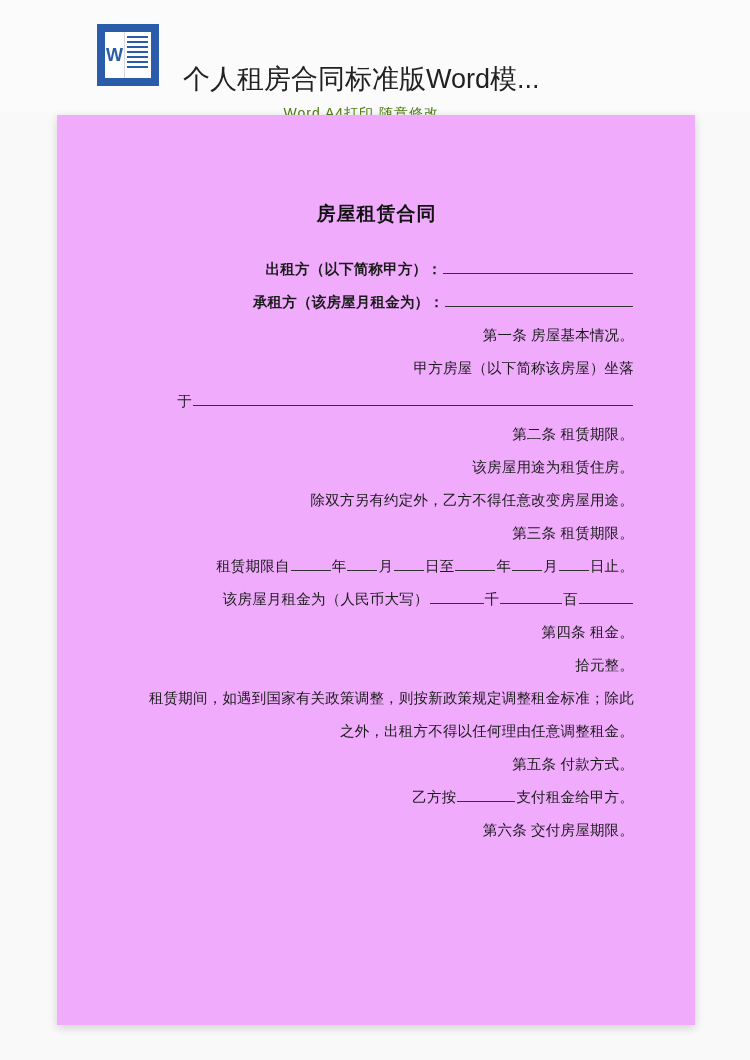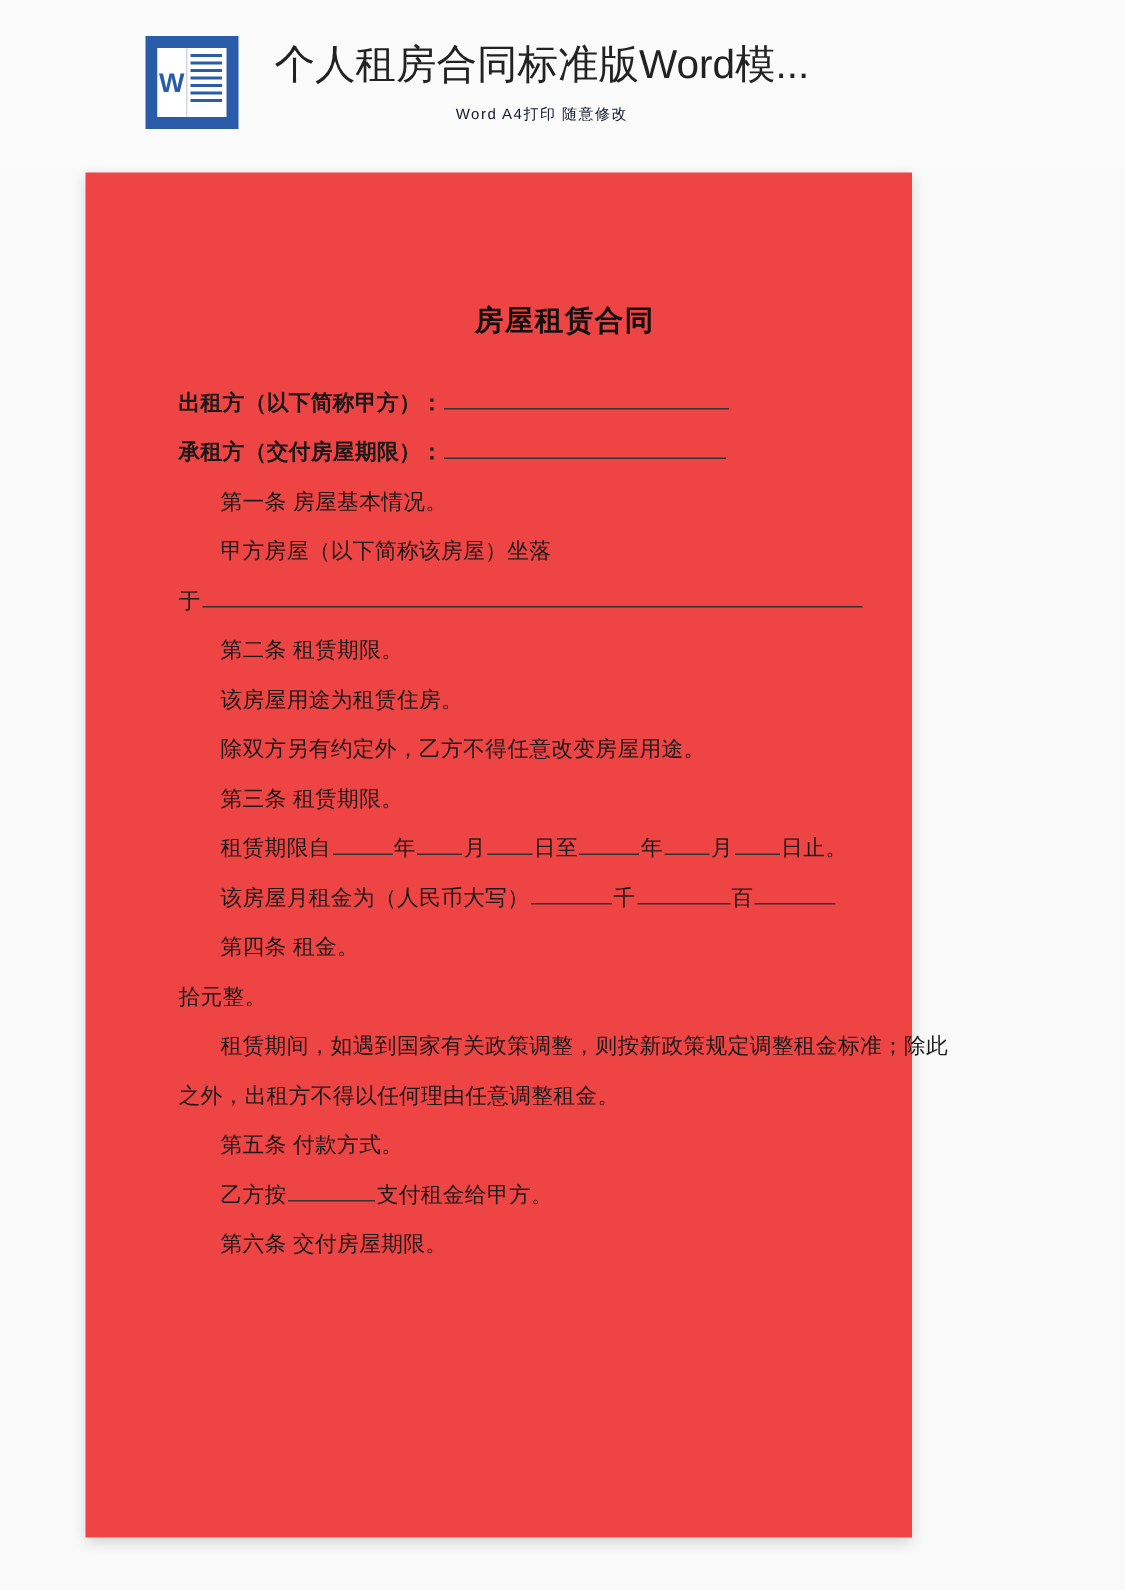--- a/index.html
+++ b/index.html
@@ -87,38 +87,39 @@
     margin-left: 24px;
     padding-top: 2px;
   }
   .header-title {
     font-size: 27px;
     color: #222222;
     letter-spacing: 0px;
     line-height: 34px;
     white-space: nowrap;
     font-family: "Liberation Sans", "DejaVu Sans", sans-serif;
+    margin-top: 36px;
   }
   .header-sub {
     margin-top: 9px;
-    font-size: 10px;
-    color: #0f172a;
+    font-size: 14px;
+    color: #4d7c0f;
     text-align: center;
     letter-spacing: 1px;
     font-family: "Liberation Sans", "DejaVu Sans", sans-serif;
   }
 
   
   .page {
     position: absolute;
     left: 57px;
     top: 115px;
-    width: 551px;
+    width: 638px;
     height: 910px;
-    background: #ef4444;
+    background: #f0abfc;
     box-shadow: 0 3px 9px rgba(0,0,0,0.16);
     box-sizing: border-box;
   }
 
   .doc-body {
     position: absolute;
     left: 62px;
     top: 0;
     width: 515px;
   }
@@ -131,20 +132,21 @@
     color: #111111;
     letter-spacing: 1px;
   }
 
   .p {
     font-size: 14.5px;
     color: #1a1a1a;
     line-height: 33px;
     white-space: nowrap;
     letter-spacing: 0.2px;
+    text-align: right;
   }
   .p.bold { font-weight: bold; }
   .p.indent { text-indent: 28px; }
   .p.wrap { white-space: normal; }
 
   .sp-first { margin-top: 26px; }
 
   
   .bl {
     display: inline-block;
@@ -195,21 +197,21 @@
 <div class="page">
   <div class="doc-body">
 
     <div class="doc-title">房屋租赁合同</div>
 
     <div class="p bold sp-first">
       <span>出租方（以下简称甲方）：</span><span class="bl b-name"></span>
     </div>
 
     <div class="p bold">
-      <span>承租方（交付房屋期限）：</span><span class="bl b-name2"></span>
+      <span>承租方（该房屋月租金为）：</span><span class="bl b-name2"></span>
     </div>
 
 
     <div class="p indent">第一条 房屋基本情况。</div>
 
     <div class="p indent">甲方房屋（以下简称该房屋）坐落</div>
 
     <div class="p">
       <span>于</span><span class="bl b-addr1"></span>
     </div>

